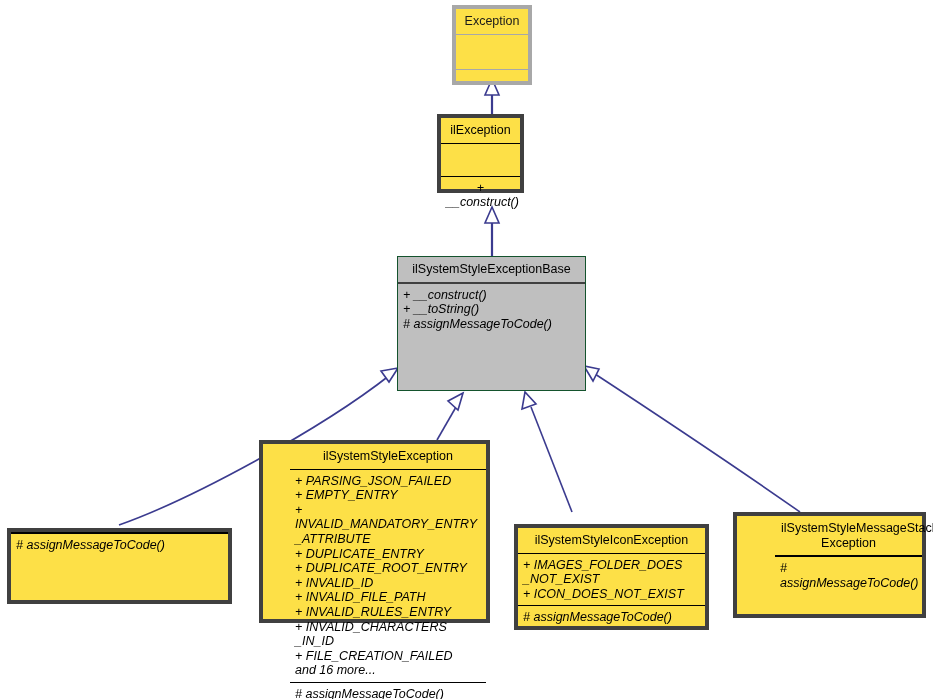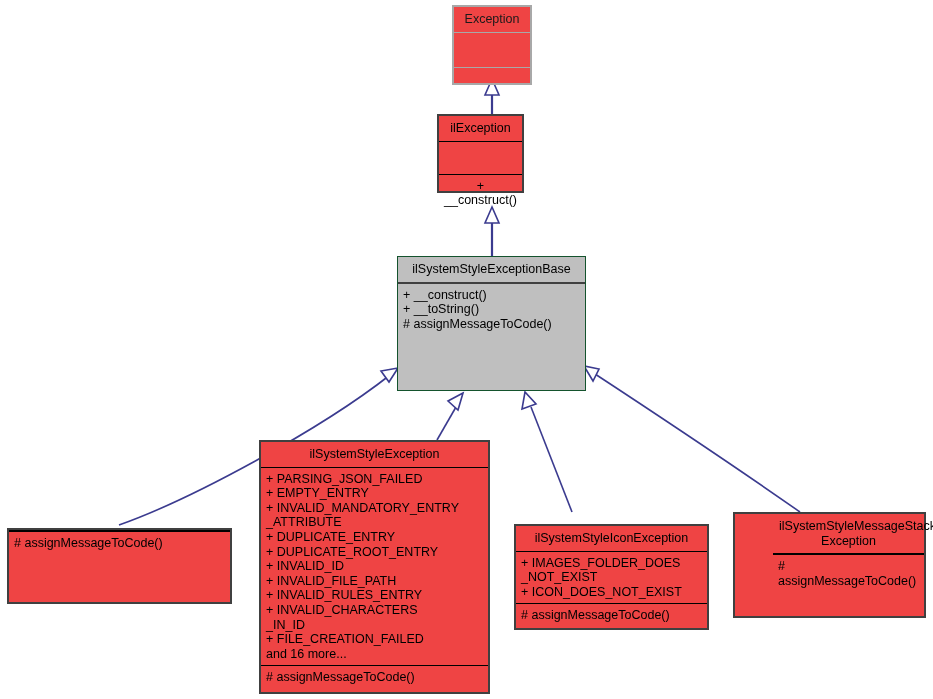--- a/index.html
+++ b/index.html
@@ -25,22 +25,22 @@
     position: absolute;
     left: 0;
     top: 0;
     width: 933px;
     height: 699px;
     pointer-events: none;
   }
   .node {
     position: absolute;
     box-sizing: border-box;
-    background: #ef4444;
-    border: 2px solid #404040;
+    background: #fde047;
+    border: 4px solid #404040;
     font-size: 12.5px;
     line-height: 14.6px;
     color: #000000;
     z-index: 2;
   }
   .node.faded {
     border-color: #a8a8a8;
     color: #1a1a1a;
   }
   .node.highlight {
@@ -61,20 +61,21 @@
   .node.faded .sep {
     border-top-color: #a8a8a8;
   }
   .node.highlight .sep {
     border-top-color: #404040;
   }
   .node .compartment {
     padding: 4px 5px 4px 5px;
     text-align: left;
     white-space: pre-line;
+    font-style: italic;
   }
   .node .compartment.empty {
     min-height: 16px;
     padding: 4px 5px;
   }
 </style>
 </head>
 <body>
 
 <div id="diagram">
@@ -130,21 +131,21 @@
 
   <div class="node highlight" style="left:397px; top:256px; width:189px; height:135px;">
     <div class="title">ilSystemStyleExceptionBase</div>
     <div class="sep"></div>
     <div class="sep"></div>
     <div class="compartment">+  __construct()
 +  __toString()
 # assignMessageToCode()</div>
   </div>
 
-  <div class="node" style="left:259px; top:440px; width:231px; height:254px;">
+  <div class="node" style="left:259px; top:440px; width:231px; height:183px;padding-left:27px;">
     <div class="title">ilSystemStyleException</div>
     <div class="sep"></div>
     <div class="compartment">+ PARSING_JSON_FAILED
 + EMPTY_ENTRY
 + INVALID_MANDATORY_ENTRY
 _ATTRIBUTE
 + DUPLICATE_ENTRY
 + DUPLICATE_ROOT_ENTRY
 + INVALID_ID
 + INVALID_FILE_PATH

